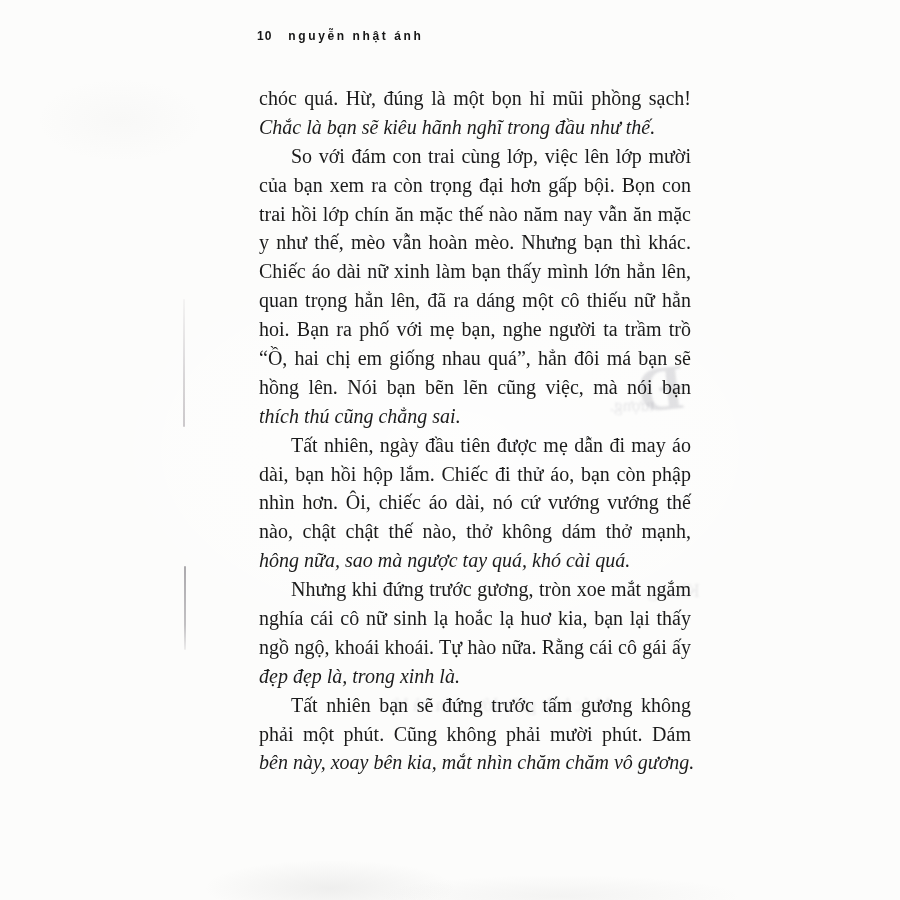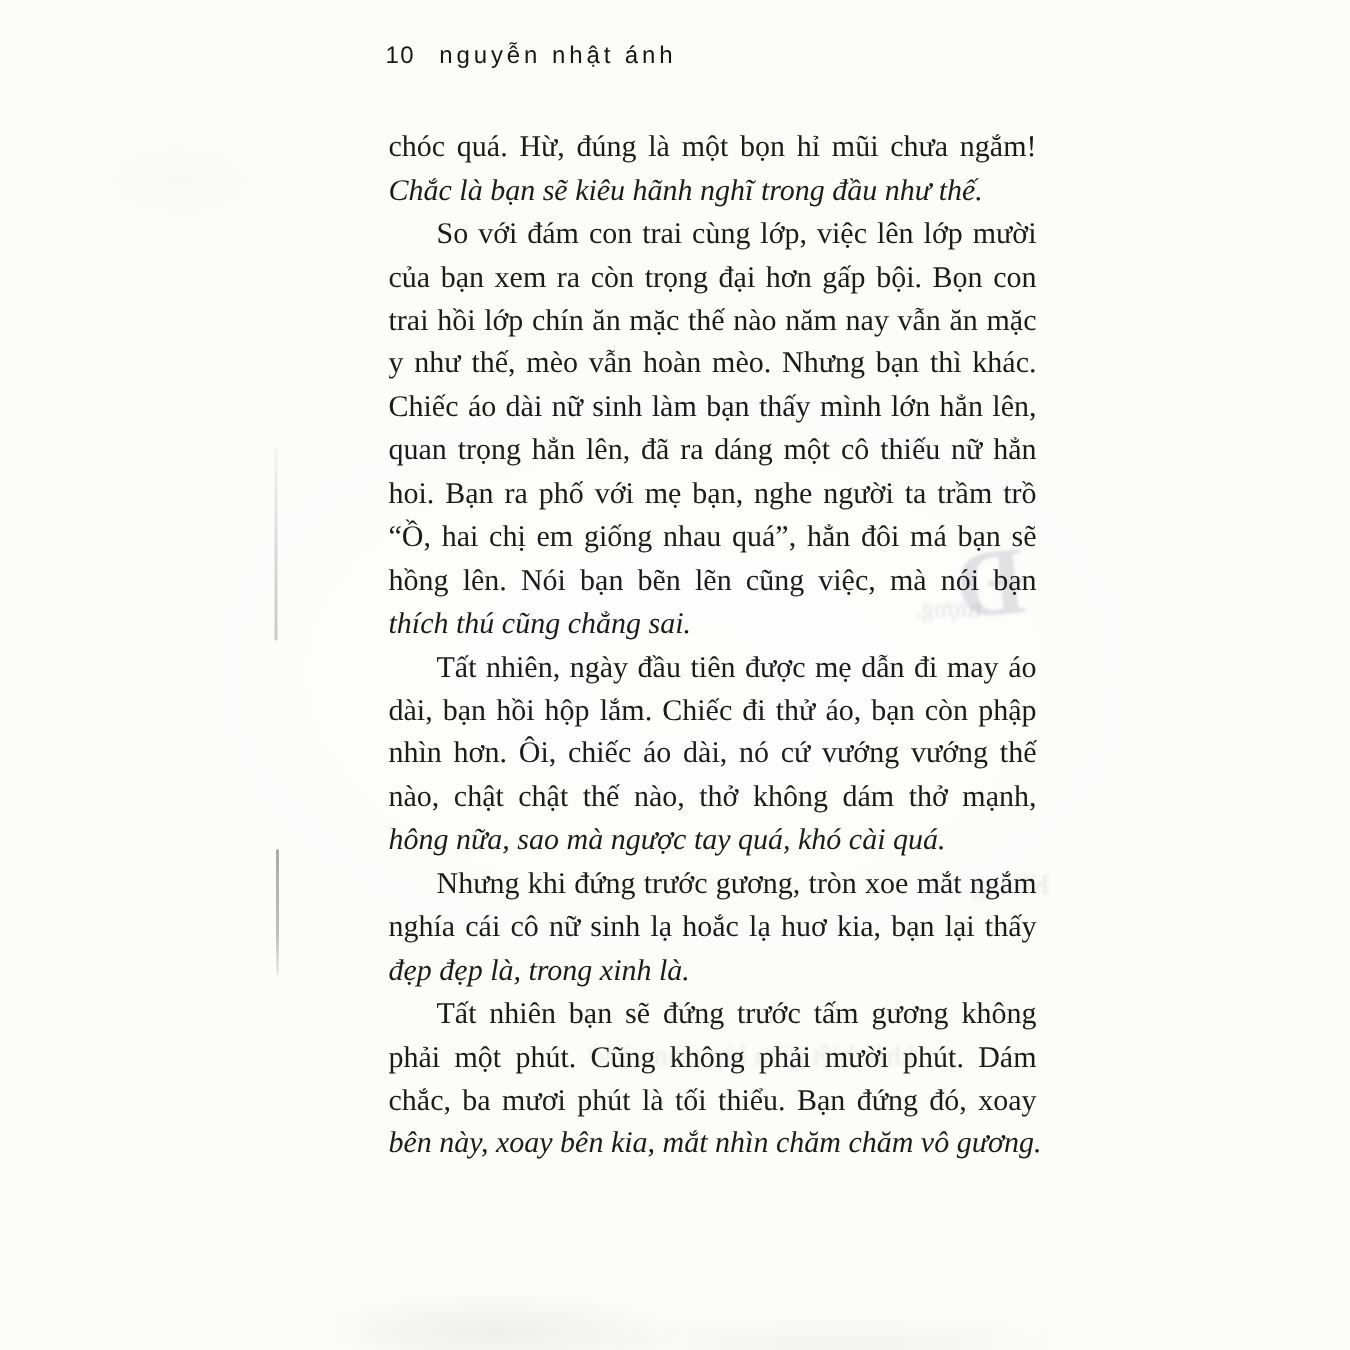--- a/index.html
+++ b/index.html
@@ -18,22 +18,22 @@
       radial-gradient(ellipse 180px 40px at 330px 888px, rgba(120,120,120,0.10), rgba(120,120,120,0) 70%),
       radial-gradient(ellipse 260px 30px at 560px 896px, rgba(130,130,130,0.07), rgba(130,130,130,0) 70%),
       radial-gradient(ellipse 120px 60px at 120px 120px, rgba(150,150,150,0.04), rgba(150,150,150,0) 70%),
       radial-gradient(ellipse 500px 300px at 450px 450px, rgba(255,255,255,0.6), rgba(255,255,255,0) 80%),
       #fcfcfb;
   }
   .page-header {
     position: absolute;
     left: 257px; top: 29px;
     font-family: "Liberation Sans", "DejaVu Sans", sans-serif;
-    font-weight: normal;
-    font-size: 16px;
+    font-weight: bold;
+    font-size: 12px;
     color: #161616;
     letter-spacing: 2.6px;
     white-space: nowrap;
   }
   .page-header .pagenum { letter-spacing: 1px; margin-right: 16px; }
   .body-text {
     position: absolute;
     left: 259px; top: 84px;
     width: 432px;
     font-size: 20px;
@@ -86,39 +86,39 @@
 
   <div class="edge-line edge-a"></div>
   <div class="edge-line edge-b"></div>
 
   <span class="bleed bleed-dropcap">Đ</span>
   <span class="bleed bleed-word">tượng.</span>
   <span class="bleed bleed-khung">Khung</span>
   <span class="bleed bleed-line">khác biệt giữa lớp chín và lớ</span>
 
   <div class="body-text">
-      <div class="line">chóc quá. Hừ, đúng là một bọn hỉ mũi chưa ngắm!</div>
+      <div class="line">chóc quá. Hừ, đúng là một bọn hỉ mũi phồng sạch!</div>
       <div class="line last">Chắc là bạn sẽ kiêu hãnh nghĩ trong đầu như thế.</div>
       <div class="line indent">So với đám con trai cùng lớp, việc lên lớp mười</div>
       <div class="line">của bạn xem ra còn trọng đại hơn gấp bội. Bọn con</div>
       <div class="line">trai hồi lớp chín ăn mặc thế nào năm nay vẫn ăn mặc</div>
       <div class="line">y như thế, mèo vẫn hoàn mèo. Nhưng bạn thì khác.</div>
-      <div class="line">Chiếc áo dài nữ sinh làm bạn thấy mình lớn hẳn lên,</div>
+      <div class="line">Chiếc áo dài nữ xinh làm bạn thấy mình lớn hẳn lên,</div>
       <div class="line">quan trọng hẳn lên, đã ra dáng một cô thiếu nữ hẳn</div>
       <div class="line">hoi. Bạn ra phố với mẹ bạn, nghe người ta trầm trồ</div>
       <div class="line">“Ồ, hai chị em giống nhau quá”, hẳn đôi má bạn sẽ</div>
       <div class="line">hồng lên. Nói bạn bẽn lẽn cũng việc, mà nói bạn</div>
       <div class="line last">thích thú cũng chẳng sai.</div>
       <div class="line indent">Tất nhiên, ngày đầu tiên được mẹ dẫn đi may áo</div>
       <div class="line">dài, bạn hồi hộp lắm. Chiếc đi thử áo, bạn còn phập</div>
       <div class="line">nhìn hơn. Ôi, chiếc áo dài, nó cứ vướng vướng thế</div>
       <div class="line">nào, chật chật thế nào, thở không dám thở mạnh,</div>
       <div class="line last">hông nữa, sao mà ngược tay quá, khó cài quá.</div>
       <div class="line indent">Nhưng khi đứng trước gương, tròn xoe mắt ngắm</div>
       <div class="line">nghía cái cô nữ sinh lạ hoắc lạ huơ kia, bạn lại thấy</div>
+      <div class="line">ngồ ngộ, khoái khoái. Tự hào nữa. Rằng cái cô gái ấy</div>
       <div class="line last">đẹp đẹp là, trong xinh là.</div>
       <div class="line indent">Tất nhiên bạn sẽ đứng trước tấm gương không</div>
       <div class="line">phải một phút. Cũng không phải mười phút. Dám</div>
-      <div class="line">chắc, ba mươi phút là tối thiểu. Bạn đứng đó, xoay</div>
       <div class="line last">bên này, xoay bên kia, mắt nhìn chăm chăm vô gương.</div>
     </div>
 
 </div>
 
 </body></html>

